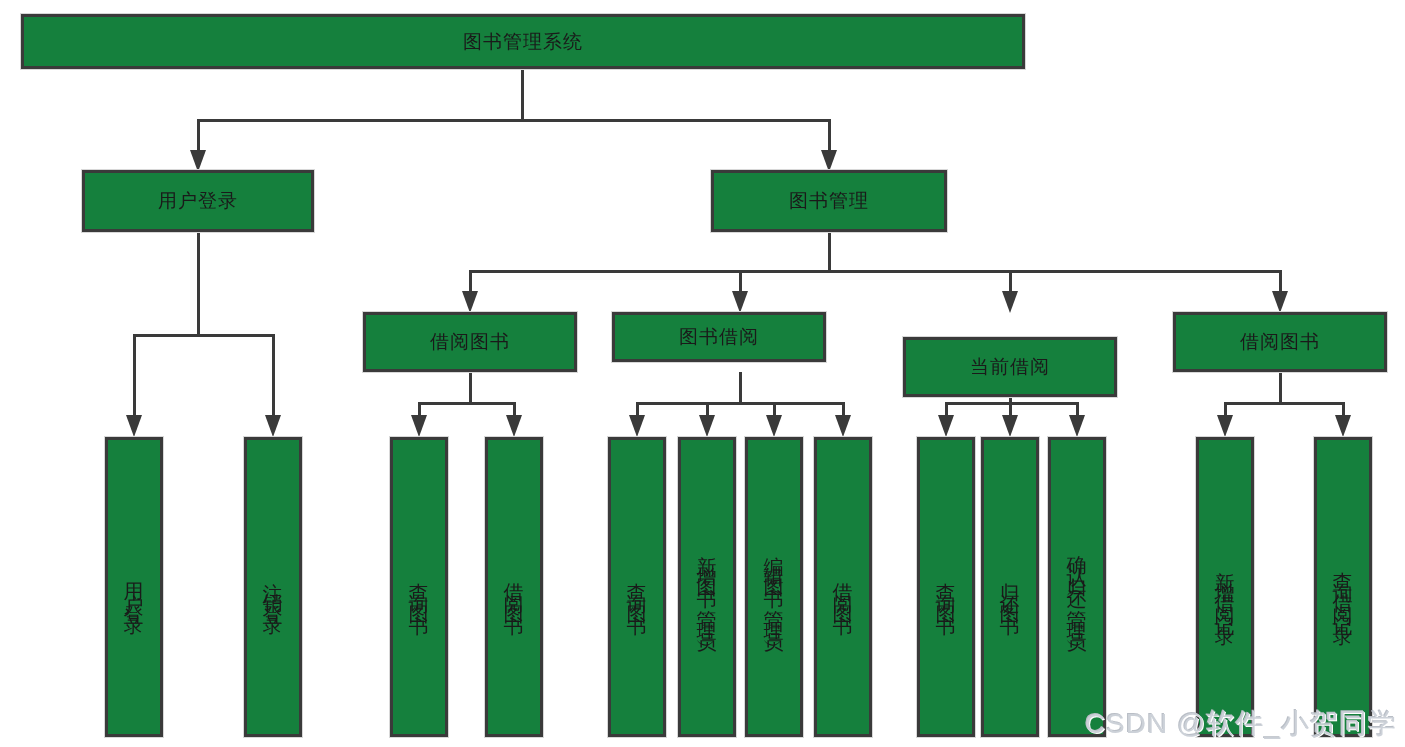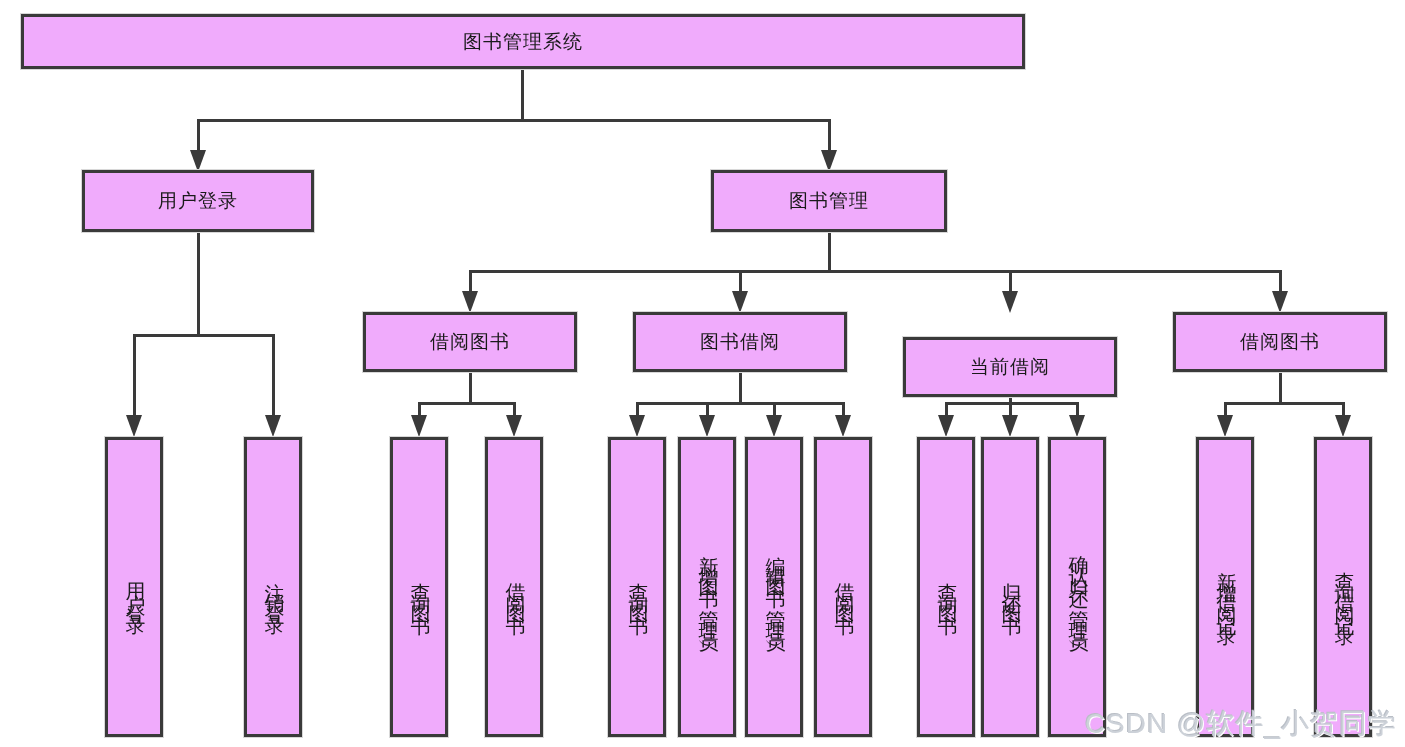--- a/index.html
+++ b/index.html
@@ -5,31 +5,30 @@
   html,body{margin:0;padding:0;background:#ffffff;}
   .canvas{
     position:relative;
     width:1405px;height:747px;
     background:#ffffff;
     font-family:"Liberation Sans",sans-serif;
     overflow:hidden;
   }
   .box{
     position:absolute;
-    background:#f0abfc;
+    background:#15803d;
     border:3px solid #3a3a3a;
     box-sizing:border-box;
     display:flex;
     align-items:center;
     justify-content:center;
     color:#1a1a1a;
     font-size:19px;
     letter-spacing:1px;
     box-shadow:0 0 0 1px #d8d8d8;
-    font-family:Liberation Mono, monospace;
   }
   .vbox{padding-top:4px;}
   .vtext{
     writing-mode:vertical-rl;
     text-orientation:mixed;
     font-size:20px;
     line-height:1;
     letter-spacing:11px;
     color:#1a1a1a;
   }
@@ -124,21 +123,21 @@
   <div class="box" style="left:82px;top:170px;width:232px;height:62px;">
     <span>用户登录</span>
   </div>
   <div class="box" style="left:711px;top:170px;width:236px;height:62px;">
     <span>图书管理</span>
   </div>
 
   <div class="box" style="left:363px;top:312px;width:214px;height:60px;">
     <span>借阅图书</span>
   </div>
-  <div class="box" style="left:633px;top:312px;width:214px;height:60px;">
+  <div class="box" style="left:612px;top:312px;width:214px;height:50px;">
     <span>图书借阅</span>
   </div>
   <div class="box" style="left:903px;top:312px;width:214px;height:60px;margin-top:25px;">
     <span>当前借阅</span>
   </div>
   <div class="box" style="left:1173px;top:312px;width:214px;height:60px;">
     <span>借阅图书</span>
   </div>
 
   <div class="box vbox" style="left:105px;top:437px;width:58px;height:300px;">

